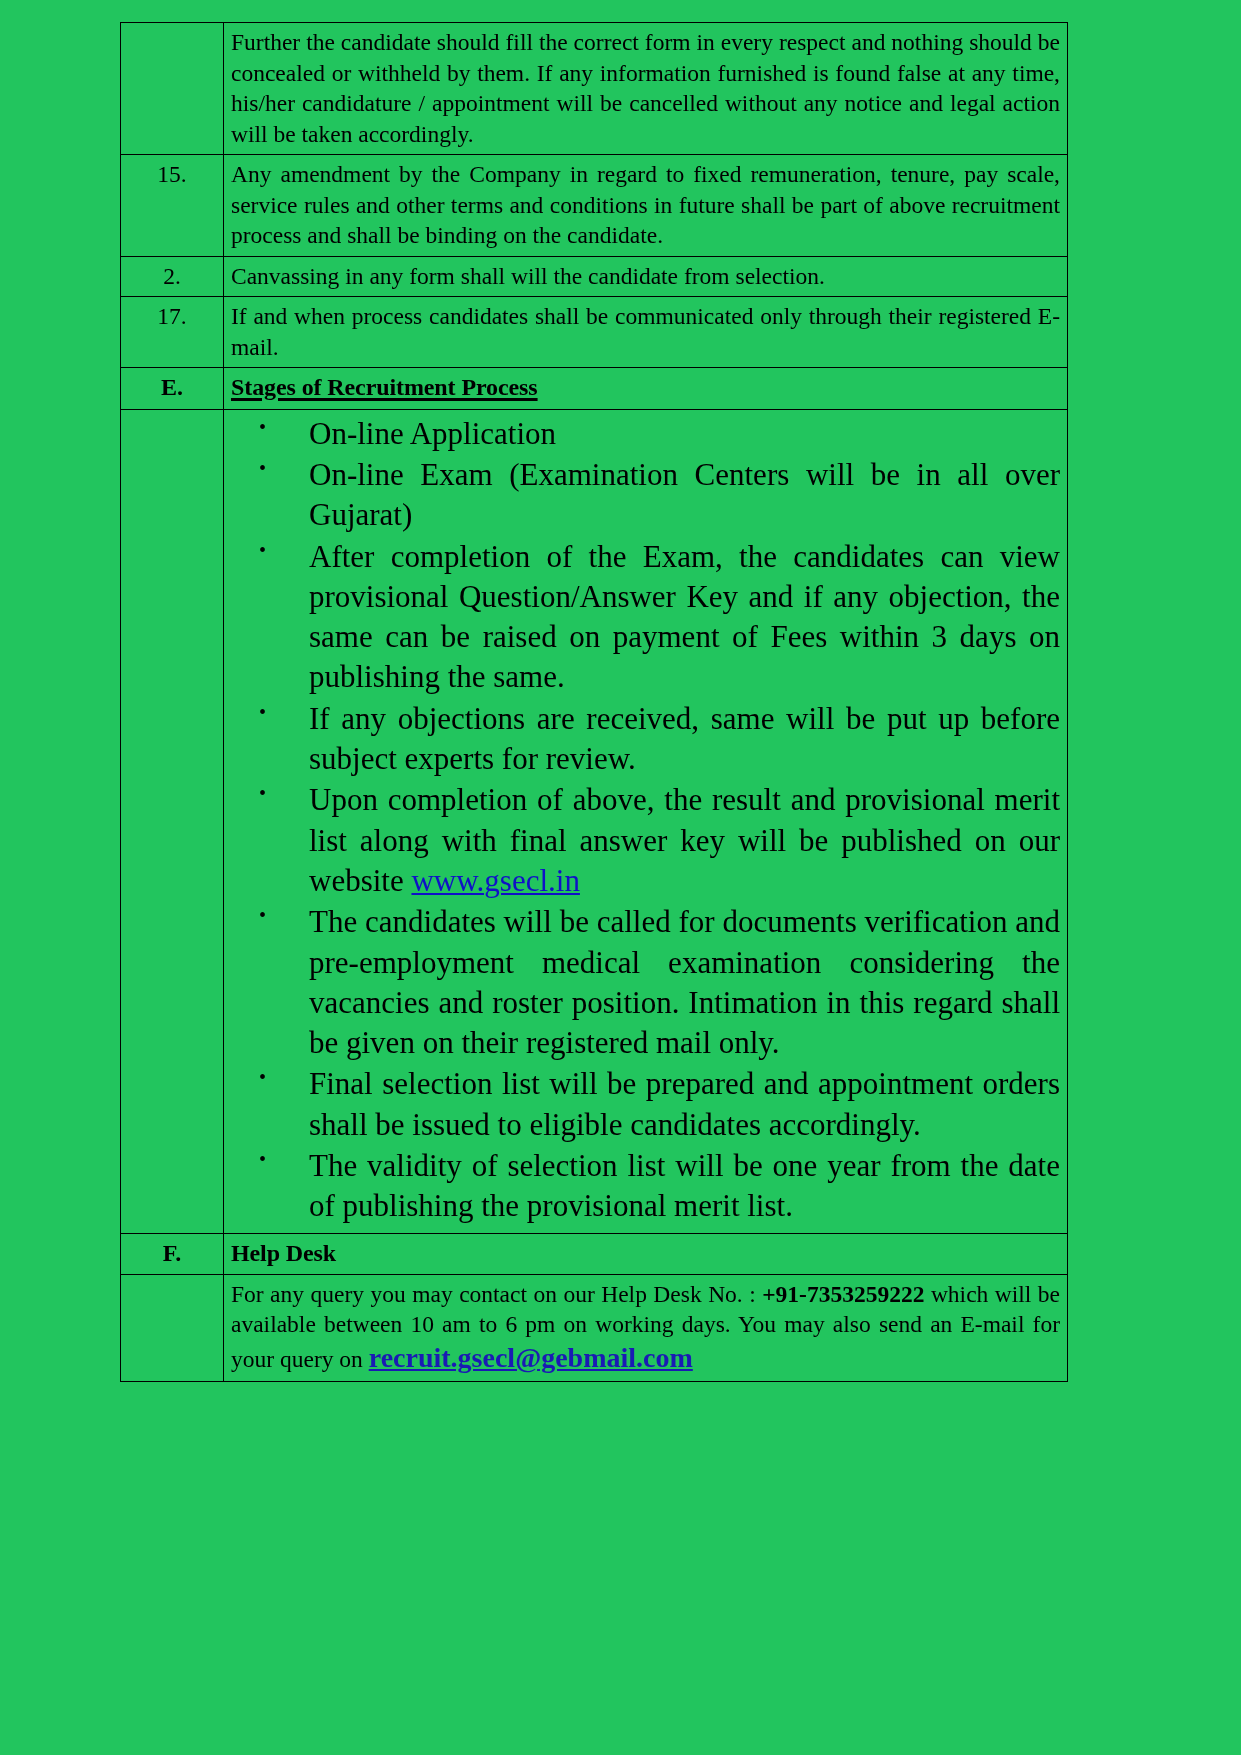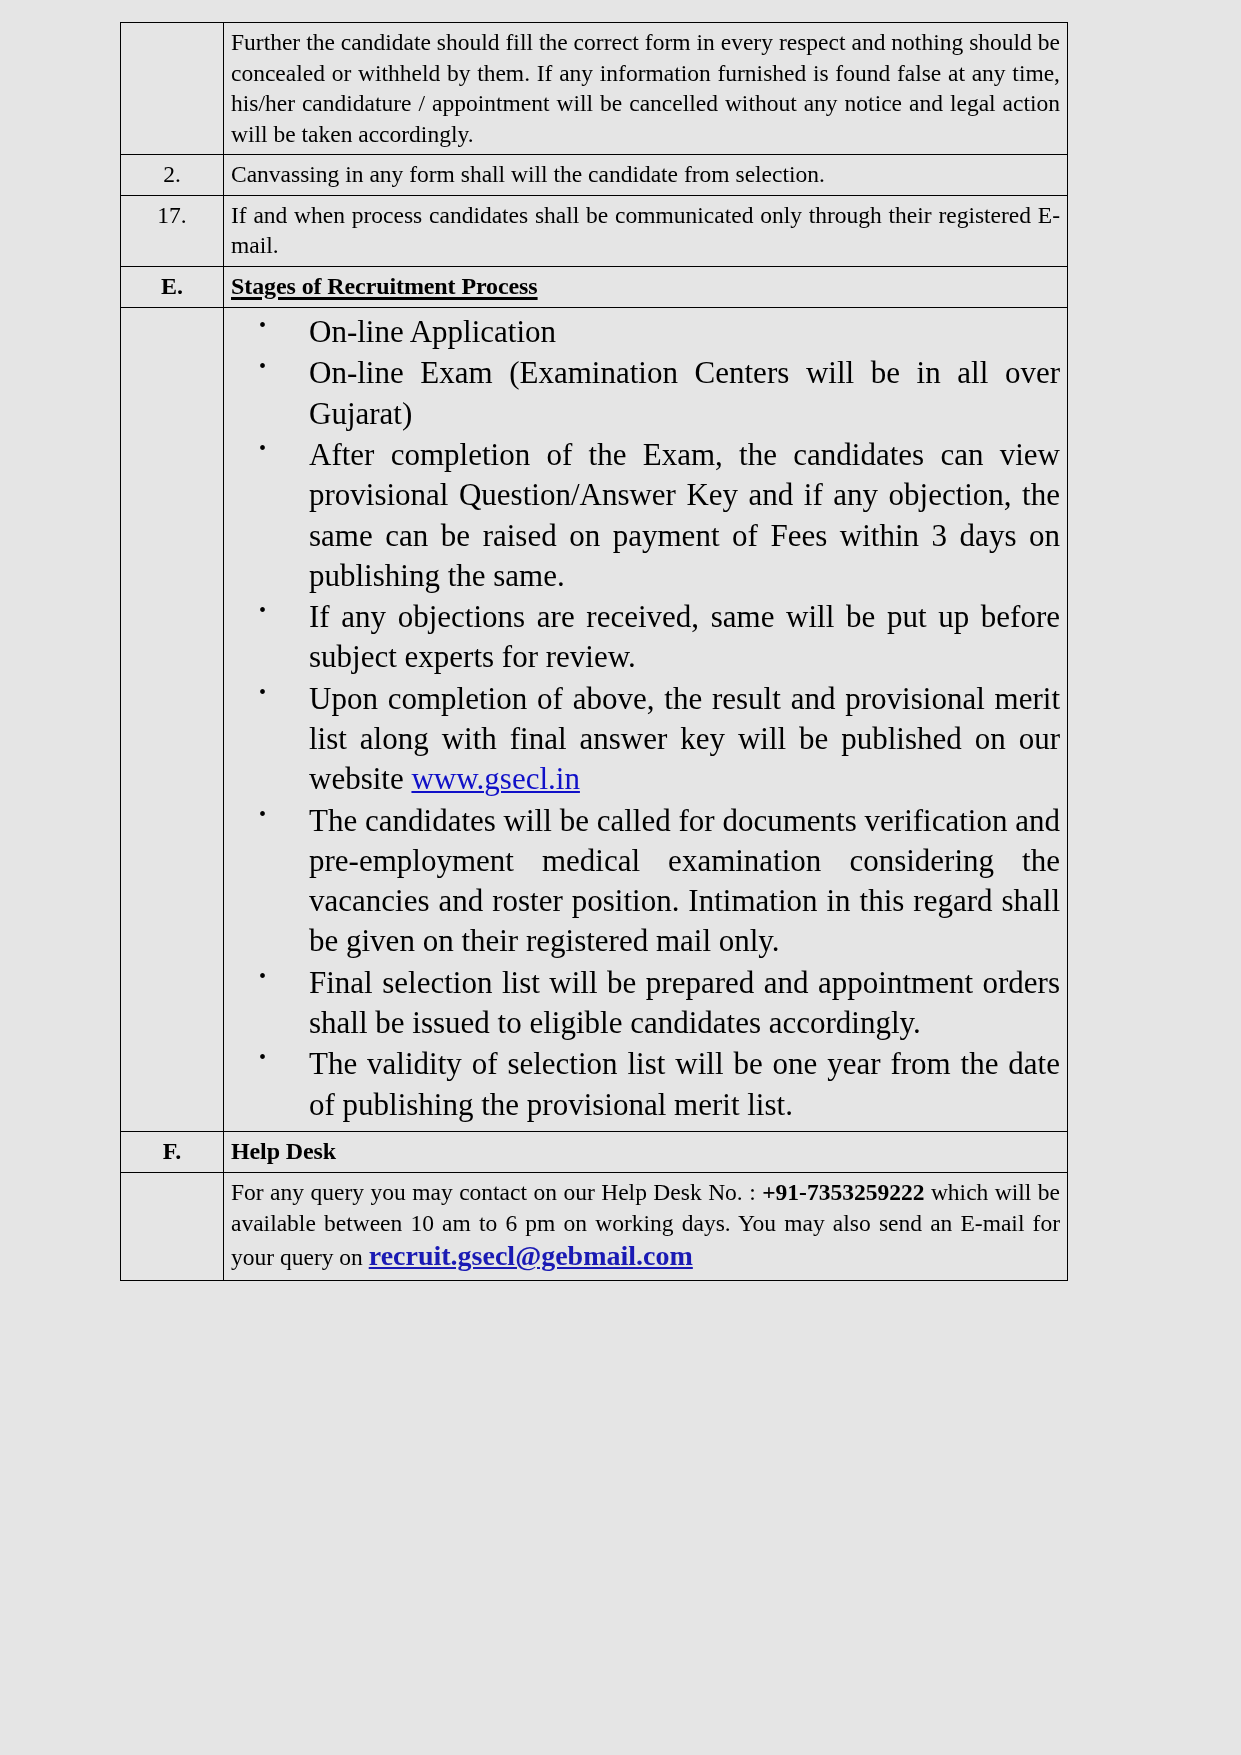--- a/index.html
+++ b/index.html
@@ -11,21 +11,21 @@
     width: 1241px;
     height: 1755px;
     font-family: "Liberation Serif", "DejaVu Serif", serif;
     color: #000000;
     overflow: hidden;
   }
   .page {
     position: relative;
     width: 1241px;
     height: 1755px;
-    background: #e5e5e5;
+    background: #22c55e;
   }
   table.doc-table {
     position: absolute;
     left: 120px;
     top: 22px;
     width: 948px;
     border-collapse: collapse;
     table-layout: fixed;
   }
   table.doc-table td {
@@ -117,20 +117,24 @@
 <div class="page">
 
   <table class="doc-table">
     <tbody>
 
       <tr>
         <td class="num-col"></td>
         <td class="body-col">Further the candidate should fill the correct form in every respect and nothing should be concealed or withheld by them. If any information furnished is found false at any time, his/her candidature / appointment will be cancelled without any notice and legal action will be taken accordingly.</td>
       </tr>
 
+      <tr>
+        <td class="num-col">15.</td>
+        <td class="body-col">Any amendment by the Company in regard to fixed remuneration, tenure, pay scale, service rules and other terms and conditions in future shall be part of above recruitment process and shall be binding on the candidate.</td>
+      </tr>
 
       <tr>
         <td class="num-col">2.</td>
         <td class="body-col">Canvassing in any form shall will the candidate from selection.</td>
       </tr>
 
       <tr>
         <td class="num-col">17.</td>
         <td class="body-col">If and when process candidates shall be communicated only through their registered E-mail.</td>
       </tr>

